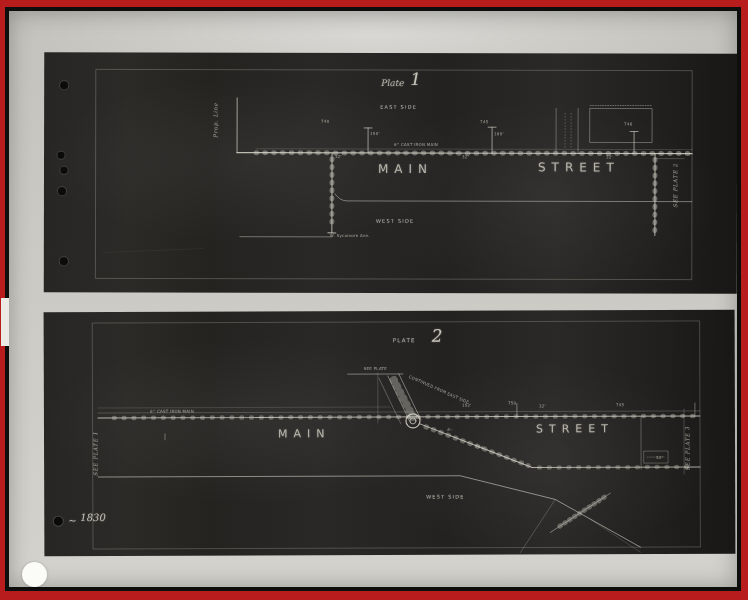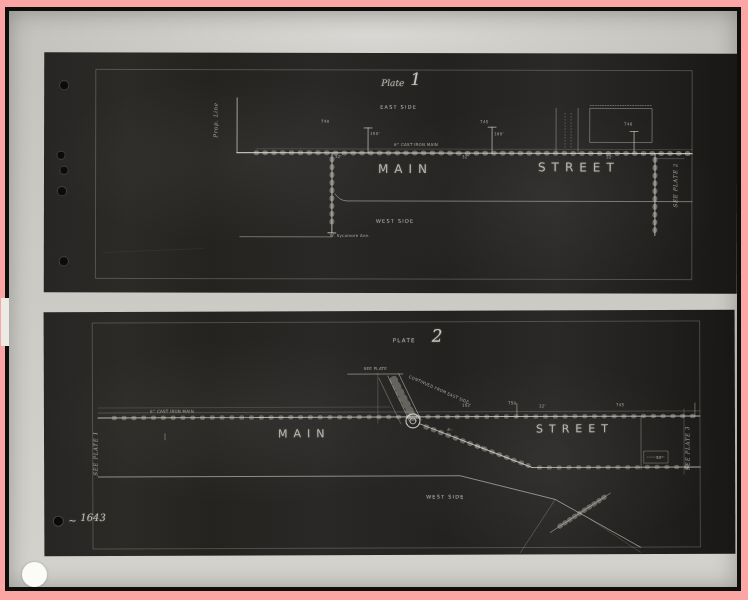--- a/index.html
+++ b/index.html
@@ -1,16 +1,16 @@
 <!DOCTYPE html>
 <html><head>
 <meta charset="utf-8">
 <style>
   html,body{margin:0;padding:0;background:#ffffff;}
-  .stage{position:relative;width:748px;height:600px;overflow:hidden;background:#fca5a5;
+  .stage{position:relative;width:748px;height:600px;overflow:hidden;background:#b91c1c;
          font-family:"DejaVu Sans",sans-serif;}
   
   .photo{position:absolute;left:5px;top:7px;width:736px;height:584px;box-sizing:border-box;
          border:4px solid #0e0e0d;
          background:
            radial-gradient(ellipse 500px 80px at 50% 4%, rgba(255,255,255,.35), transparent 70%),
            linear-gradient(180deg,#c3c2bc 0%,#cac9c3 40%,#d3d2cc 100%);
          box-shadow:inset 0 0 22px rgba(0,0,0,.28);}
   .mount-hole{position:absolute;left:13px;top:551px;width:25px;height:25px;border-radius:50%;
          background:#fbfbf8;box-shadow:0 0 3px rgba(0,0,0,.2);}
@@ -170,16 +170,16 @@
     <span class="lbl vtext" style="left:640px;top:110px;height:60px">SEE PLATE 3</span>
     <span class="lbl micro" style="left:106px;top:98px">6'' CAST IRON MAIN</span>
     <span class="lbl micro" style="left:464px;top:91px">750</span>
     <span class="lbl micro" style="left:418px;top:93px">152'</span>
     <span class="lbl micro" style="left:495px;top:94px">32'</span>
     <span class="lbl micro" style="left:572px;top:93px">745</span>
     <span class="lbl micro r21" style="left:404px;top:117px">6''</span>
     <span class="lbl micro r21" style="left:432px;top:133px">150'</span>
     <span class="lbl micro" style="left:612px;top:146px">32'</span>
     <span class="lbl hand" style="left:24px;top:204px">~</span>
-    <span class="lbl hand" style="left:36px;top:201px">1643</span>
+    <span class="lbl hand" style="left:36px;top:201px">1830</span>
   </div>
 
 </div>
 
 </body></html>

